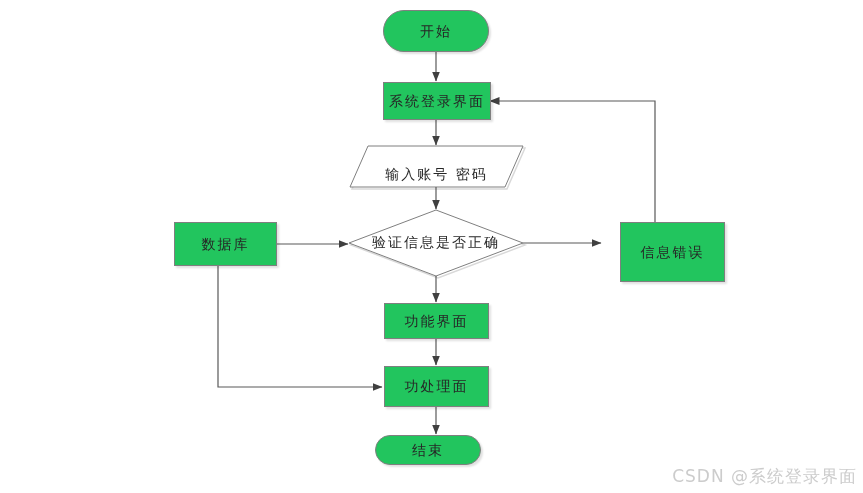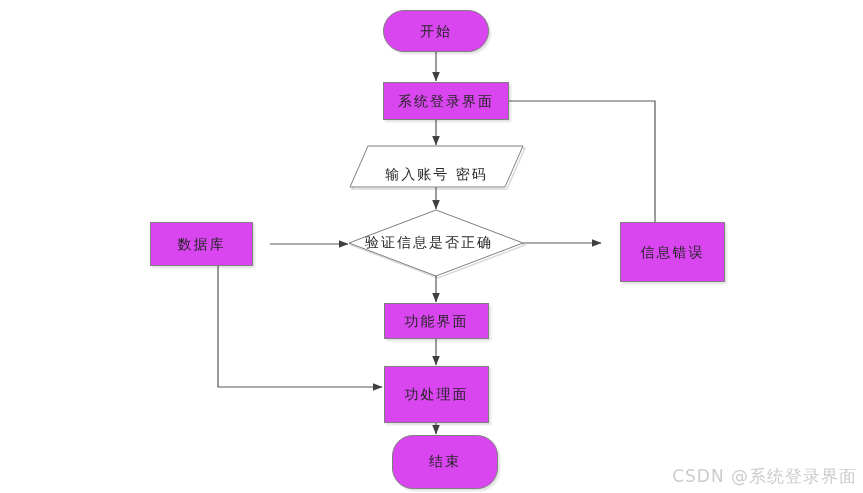--- a/index.html
+++ b/index.html
@@ -15,21 +15,21 @@
     position: absolute;
     left: 0; top: 0;
     width: 863px; height: 493px;
   }
   .node {
     position: absolute;
     display: flex;
     align-items: center;
     justify-content: center;
     text-align: center;
-    background: #d946ef;
+    background: #22c55e;
     border: 1px solid #7f7f7f;
     box-shadow: 2px 2px 2px rgba(0,0,0,0.12);
     font-size: 14px;
     letter-spacing: 2px;
     color: #262626;
     box-sizing: border-box;
     line-height: 1.35;
   }
   .terminator { border-radius: 21px; }
   .overlay {
@@ -87,47 +87,47 @@
     <line x1="270" y1="244" x2="348" y2="244" stroke="#595959" stroke-width="1.2" marker-end="url(#arrow)"></line>
     <line x1="523" y1="243" x2="601" y2="243" stroke="#595959" stroke-width="1.2" marker-end="url(#arrow)"></line>
     <polyline points="655,222 655,101 490,101" fill="none" stroke="#595959" stroke-width="1.2" marker-end="url(#arrow)"></polyline>
     <polyline points="218,266 218,387 382,387" fill="none" stroke="#595959" stroke-width="1.2" marker-end="url(#arrow)"></polyline>
   </svg>
 
   <div class="node terminator" style="left:383px; top:10px; width:106px; height:42px;">
     <span>开始</span>
   </div>
 
-  <div class="node" style="left:383px; top:82px; width:126px; height:38px;">
+  <div class="node" style="left:383px; top:82px; width:108px; height:38px;">
     <span>系统登录界面</span>
   </div>
 
   <div class="overlay" style="left:350px; top:146px; width:173px; height:57px;text-align:center;">
     <span>输入账号 密码</span>
   </div>
 
-  <div class="overlay" style="left:342px; top:210px; width:174px; height:66px;">
+  <div class="overlay" style="left:349px; top:210px; width:174px; height:66px;">
     <span>验证信息是否正确</span>
   </div>
 
-  <div class="node" style="left:150px; top:222px; width:103px; height:44px;">
+  <div class="node" style="left:174px; top:222px; width:103px; height:44px;">
     <span>数据库</span>
   </div>
 
   <div class="node" style="left:620px; top:222px; width:105px; height:60px;">
     <span>信息错误</span>
   </div>
 
   <div class="node" style="left:384px; top:303px; width:105px; height:36px;justify-content:center;">
     <span>功能界面</span>
   </div>
 
-  <div class="node" style="left:384px; top:366px; width:105px; height:57px;">
+  <div class="node" style="left:384px; top:366px; width:105px; height:41px;">
     <span>功处理面</span>
   </div>
 
-  <div class="node terminator" style="left:392px; top:435px; width:106px; height:54px;font-family:Liberation Serif, serif;">
+  <div class="node terminator" style="left:375px; top:435px; width:106px; height:30px;">
     <span>结束</span>
   </div>
 
   <div class="watermark">CSDN @系统登录界面</div>
 
 </div>
 
 </body></html>

